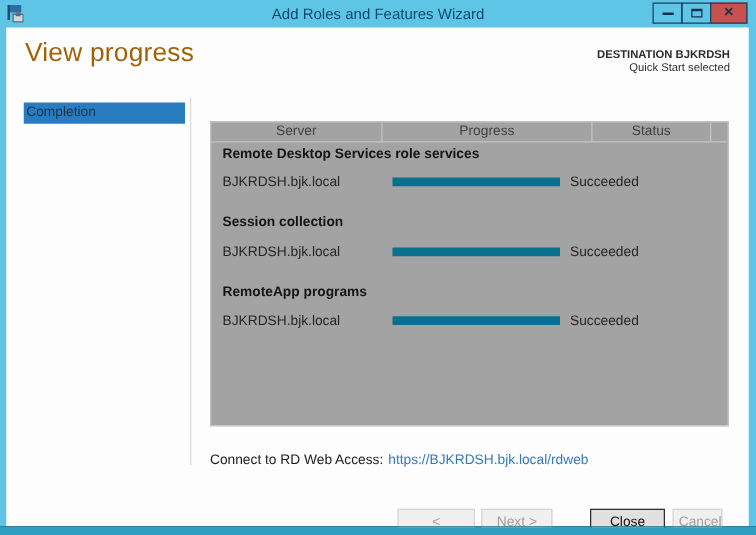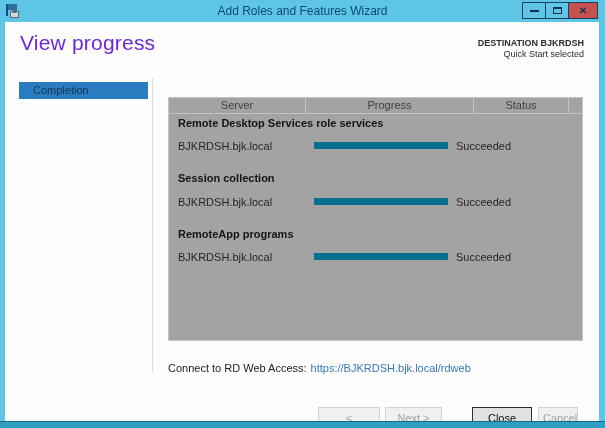--- a/index.html
+++ b/index.html
@@ -22,29 +22,29 @@
   .close-glyph{font-size:10px;font-weight:bold;color:#14324a;line-height:10px;}
 
   
   .bottom-line{position:absolute;left:0;right:0;bottom:6px;height:1px;background:#15688a;}
   .bottom-strip{position:absolute;left:0;right:0;bottom:0;height:6px;background:#2f9fc2;}
 
   
   .content{position:absolute;left:5px;top:22px;width:594px;height:399px;background:#fdfdfd;}
 
   .page-title{position:absolute;left:15px;top:9px;margin:0;font-size:21px;font-weight:300;
-              color:#6d28d9;letter-spacing:0.2px;}
+              color:#a16207;letter-spacing:0.2px;}
   .dest{position:absolute;right:15px;top:16px;text-align:right;color:#2d2d2d;}
   .dest-label{font-size:9px;font-weight:bold;line-height:11px;}
   .dest-value{font-size:9px;line-height:11px;}
 
   
   .nav-item{position:absolute;left:14px;top:60px;width:129px;height:17px;
             background:#2a7cc1;color:#14364f;font-size:11px;line-height:17px;
-            padding-left:14px;cursor:default;}
+            padding-left:2px;cursor:default;}
   .side-divider{position:absolute;left:147px;top:56px;width:1px;height:294px;background:#dcdcdc;}
 
   
   .intro{position:absolute;left:163px;top:61px;font-size:11px;color:#1c1c1c;}
 
   .table{position:absolute;left:163px;top:75px;width:415px;height:244px;
          border:1px solid #c3c3c3;background:#a3a3a3;}
   .thead{display:flex;height:16px;border-bottom:1px solid #c3c3c3;}
   .th{font-size:11px;color:#3f3f3f;text-align:center;line-height:15px;
       border-right:1px solid #c3c3c3;}

